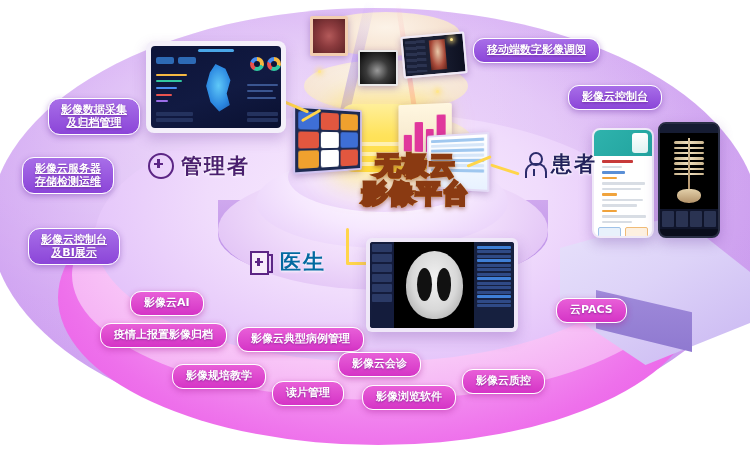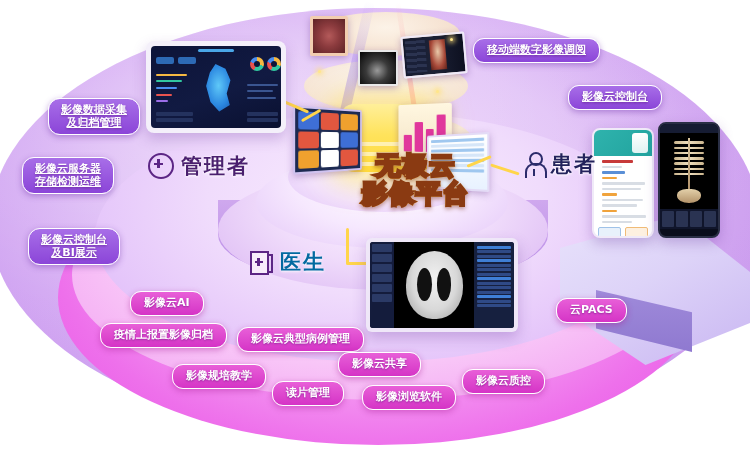--- a/index.html
+++ b/index.html
@@ -500,21 +500,21 @@
   <div class="pill m one" id="p-b4">
     <span>影像规培教学</span>
   </div>
   <div class="pill m one" id="p-b5">
     <span>读片管理</span>
   </div>
   <div class="pill m one" id="p-b6">
     <span>影像浏览软件</span>
   </div>
   <div class="pill m one" id="p-b7">
-    <span>影像云共享</span>
+    <span>影像云会诊</span>
   </div>
   <div class="pill m one" id="p-b9">
     <span>影像云质控</span>
   </div>
   <div class="pill m one" id="p-b10">
     <span>云PACS</span>
   </div>
 
 </div>
 

